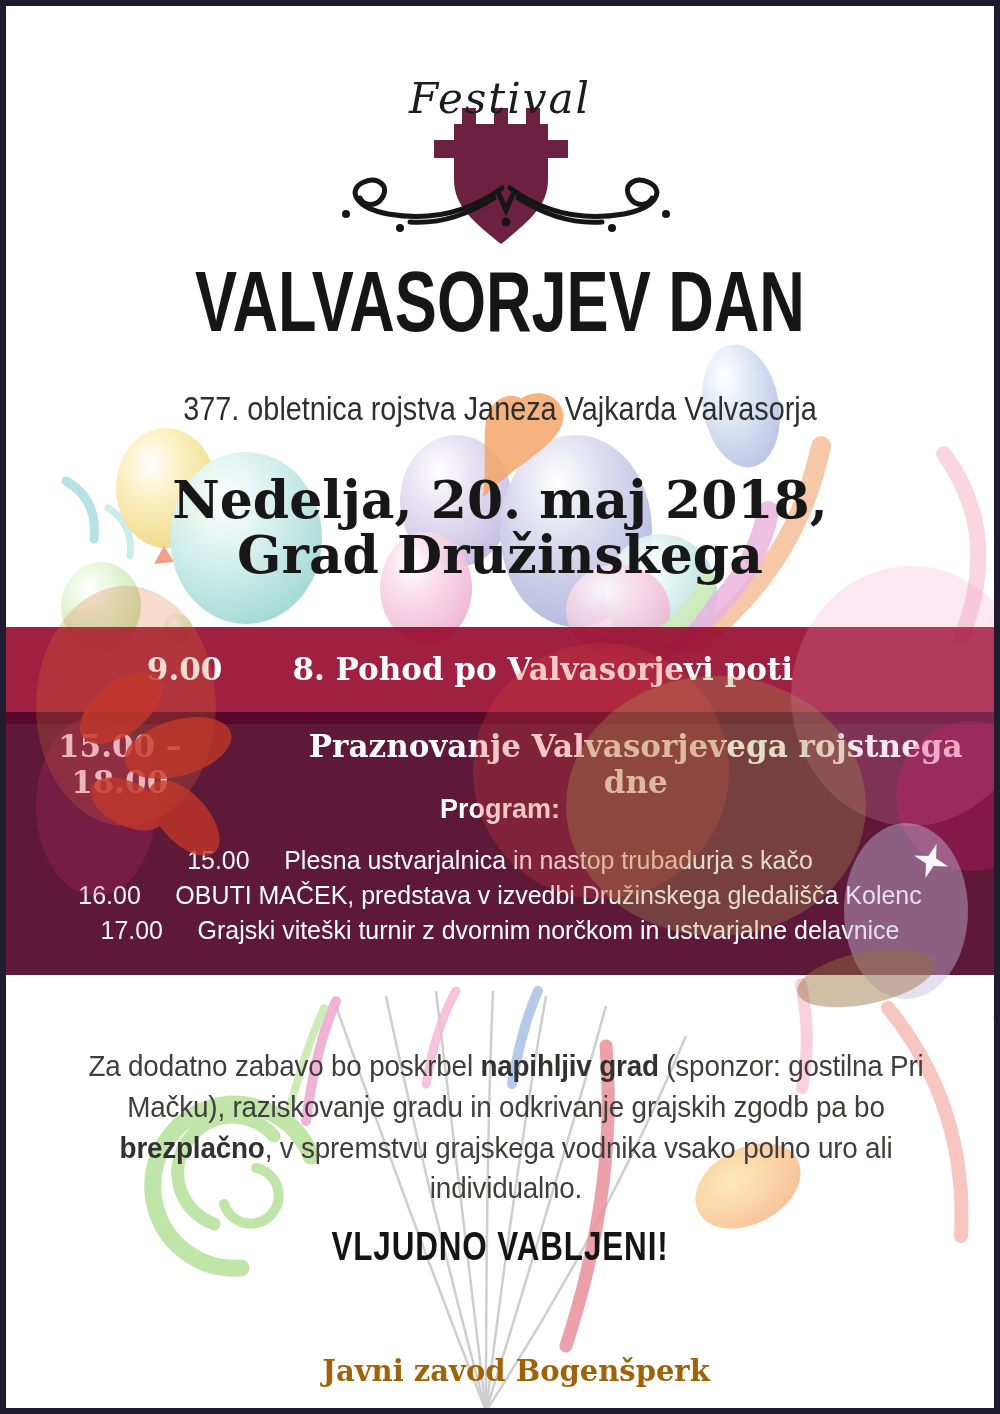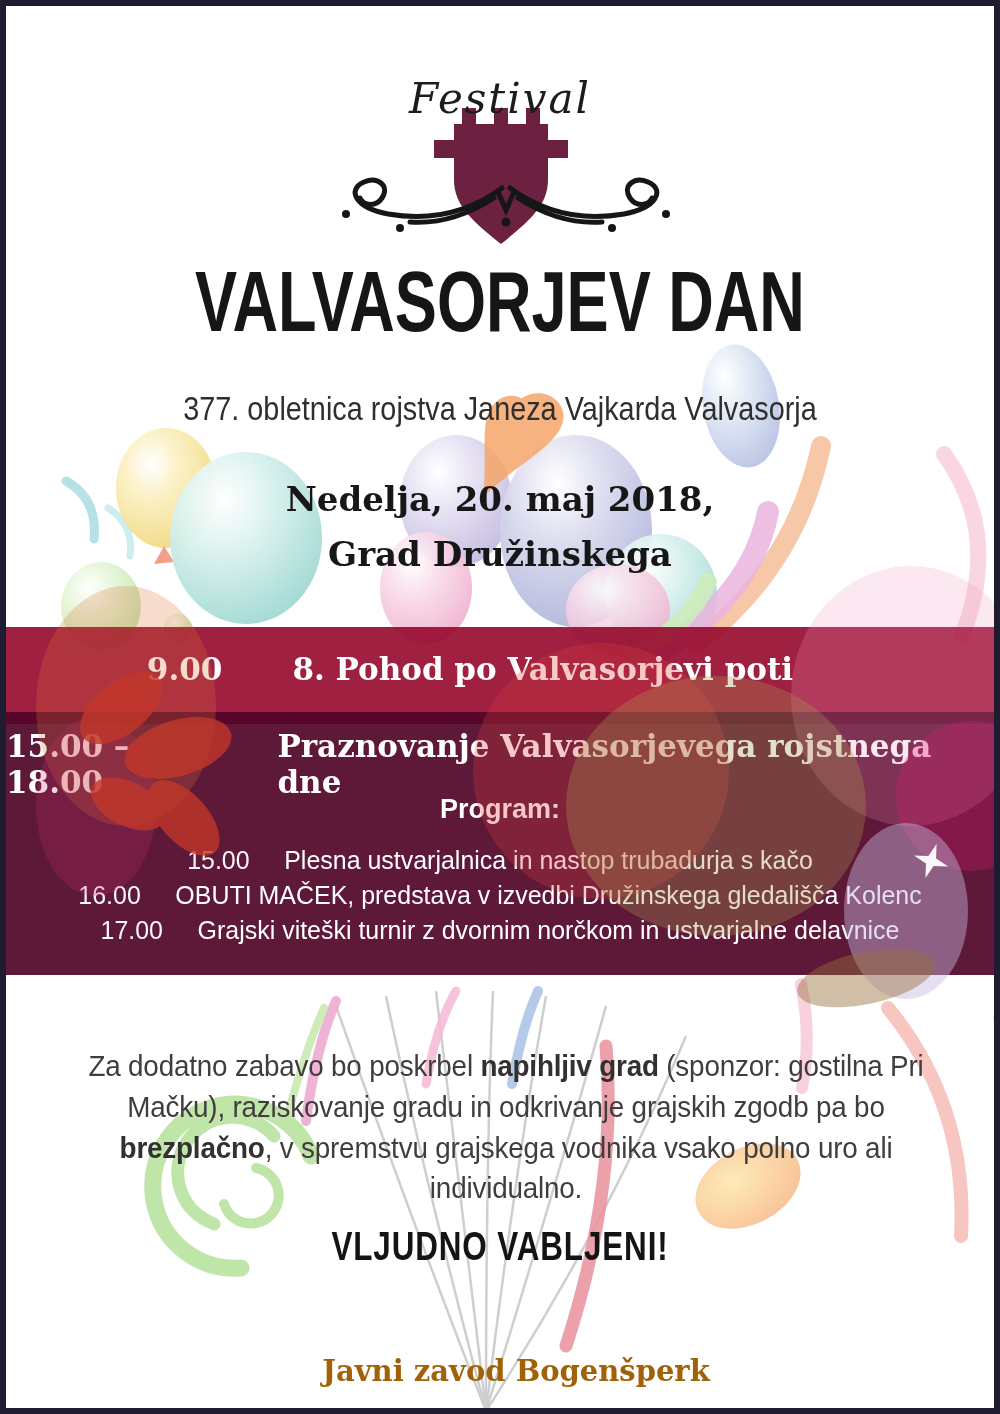--- a/index.html
+++ b/index.html
@@ -31,29 +31,29 @@
   .main-title{
     top:252px;font-weight:700;font-size:76px;color:#161616;
     transform:scale(0.83,1.12);white-space:nowrap;
   }
   .subtitle{
     top:385px;font-size:31px;color:#2f2f2f;
     transform:scale(0.93,1.05);white-space:nowrap;
   }
   .date-block{
     top:466px;font-family:"DejaVu Serif",serif;font-weight:700;
-    font-size:34px;line-height:55px;color:#171717;
+    font-size:52px;line-height:55px;color:#171717;
   }
 
   .sched-row{
     display:flex;justify-content:center;align-items:baseline;
     font-family:"DejaVu Serif",serif;font-weight:700;color:#ffffff;
   }
   .row1{margin-top:24px;gap:70px;font-size:31px;transform:translateX(-30px);}
-  .row2{margin-top:16px;gap:44px;font-size:31px;}
+  .row2{margin-top:16px;gap:44px;font-size:31px;text-align:center;}
   .program-block{position:absolute;top:82px;left:0;right:0;text-align:center;color:#ffffff;}
   .program-heading{font-weight:700;font-size:27px;margin-bottom:18px;}
   .program-line{
     display:flex;justify-content:center;align-items:baseline;gap:36px;
     font-size:26px;line-height:35px;transform:scale(0.96,1);
   }
   .ptime{opacity:.96;}
 
   .info-par{
     top:1012px;left:38px;width:924px;font-size:29px;line-height:40px;

